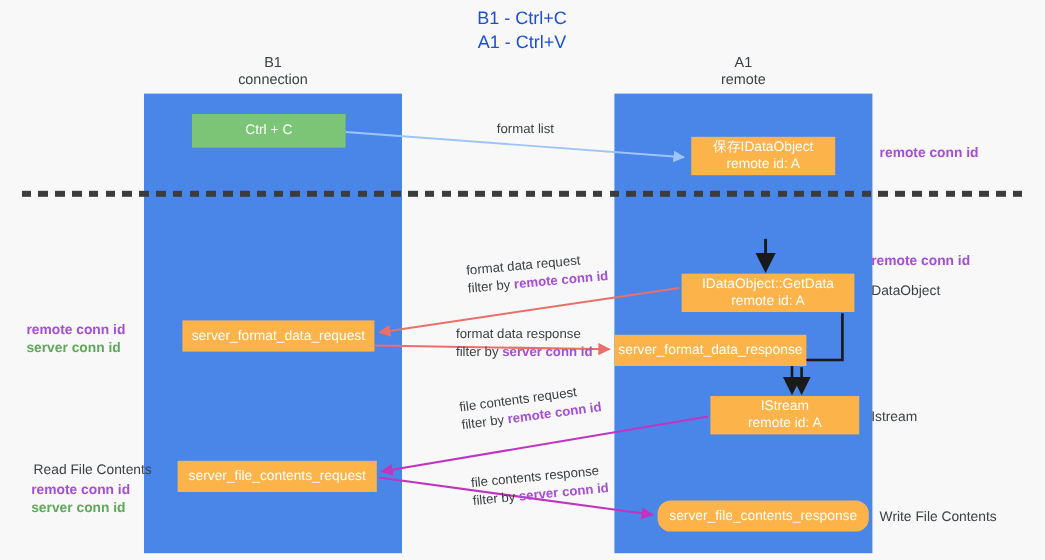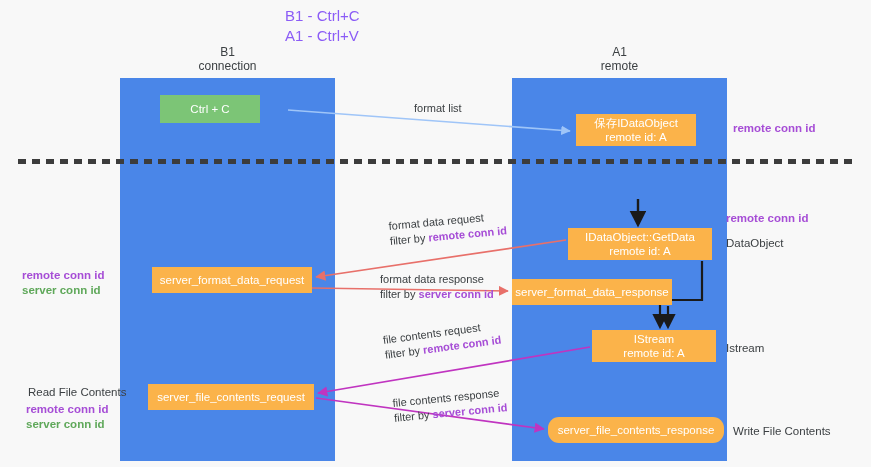--- a/index.html
+++ b/index.html
@@ -20,22 +20,22 @@
   .lane {
     position: absolute;
     background: #4a86e8;
   }
   #lane-b1 { left: 120px; top: 78px; width: 215px; height: 383px; }
   #lane-a1 { left: 512px; top: 78px; width: 215px; height: 383px; }
 
   
   .title-block {
     position: absolute;
-    text-align: left;
-    color: #8b5cf6;
+    text-align: center;
+    color: #1d4ed8;
     font-size: 15px;
     line-height: 20px;
   }
   #diagram-title { left: 285px; top: 6px; width: 300px; }
 
   .lane-header {
     position: absolute;
     text-align: center;
     color: #3c4043;
     font-size: 12px;
@@ -54,21 +54,21 @@
     justify-content: center;
     color: #ffffff;
     font-size: 11.5px;
     line-height: 14px;
     text-align: center;
     padding: 2px 4px;
   }
   .node.green { background: #7cc576; }
   .node.orange { background: #fbb34a; }
 
-  #node-ctrl-c      { left: 160px; top: 95px;  width: 100px; height: 28px; }
+  #node-ctrl-c      { left: 160px; top: 95px;  width: 128px; height: 28px; }
   #node-idataobject { left: 576px; top: 114px; width: 120px; height: 32px; }
   #node-ctrl-v      { left: 576px; top: 172px; width: 124px; height: 26px; }
   #node-getdata     { left: 568px; top: 228px; width: 144px; height: 32px; }
   #node-srv-fmt-req { left: 152px; top: 267px; width: 160px; height: 26px; }
   #node-srv-fmt-res { left: 512px; top: 279px; width: 160px; height: 26px; }
   #node-istream     { left: 592px; top: 330px; width: 124px; height: 32px; }
   #node-srv-file-req{ left: 148px; top: 384px; width: 166px; height: 26px; }
   #node-srv-file-res{ left: 548px; top: 417px; width: 176px; height: 26px; border-radius: 11px; }
 
   

